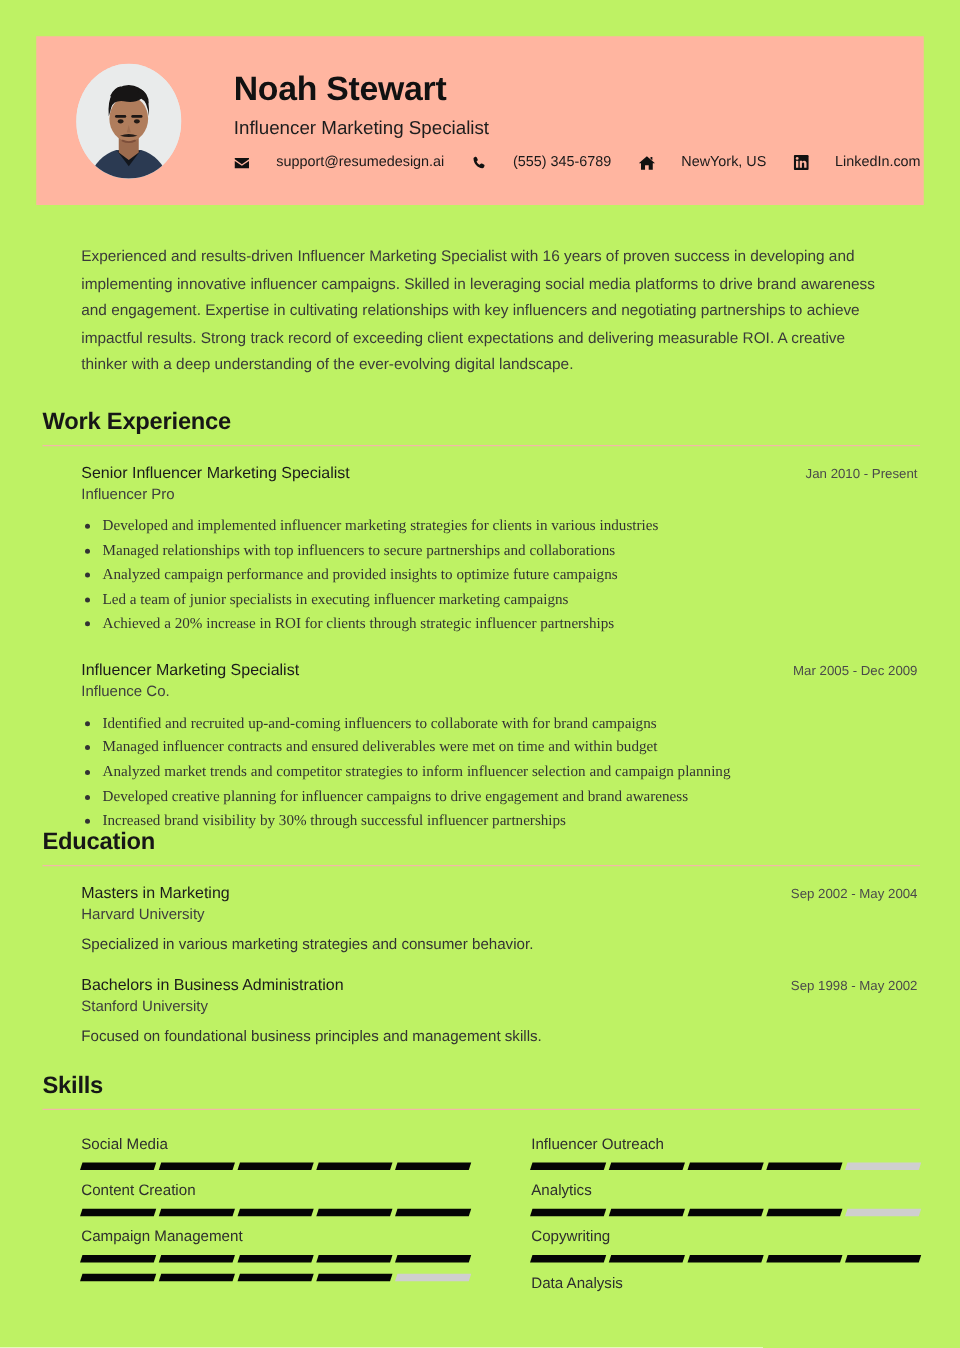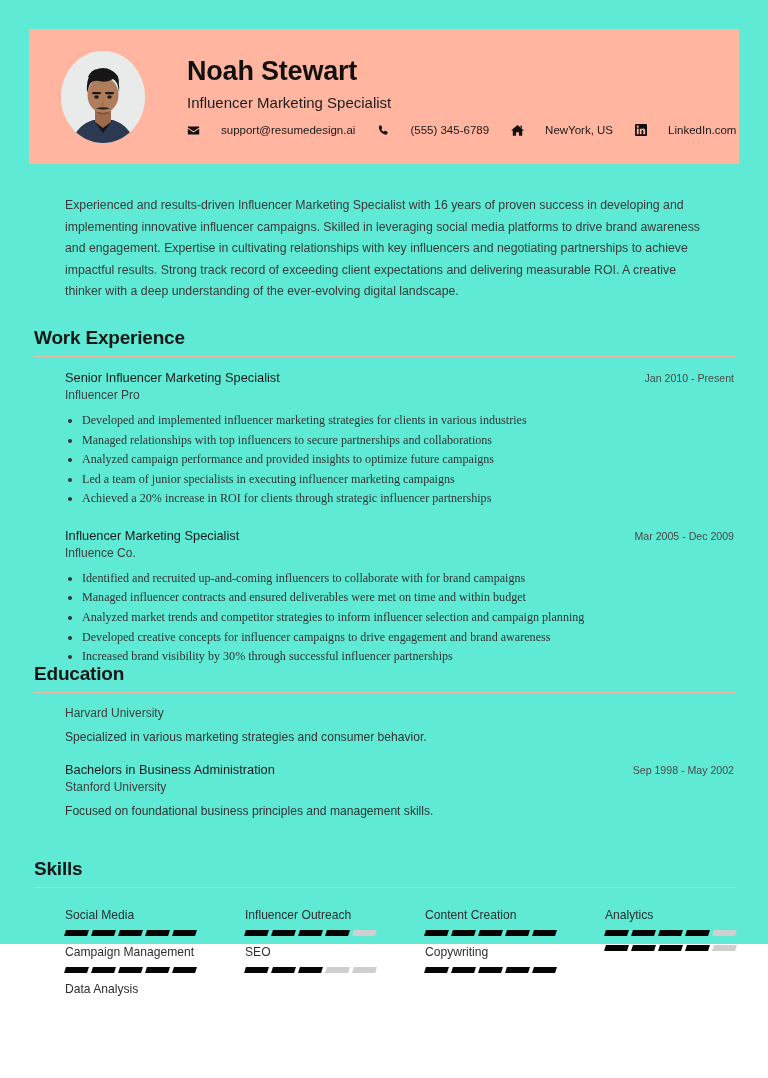--- a/index.html
+++ b/index.html
@@ -2,21 +2,21 @@
 <html><head>
 <meta charset="utf-8">
 <style>
   * { margin:0; padding:0; box-sizing:border-box; }
   html,body { background:#ffffff; }
   body {
     width:768px; height:1078px;
     font-family:"Liberation Sans", sans-serif;
     color:#2c2c2c; overflow:hidden;
   }
-  .page { position:relative; width:768px; height:944px; background:#5eead4; }
+  .page { position:relative; width:768px; height:1078px; background:#bef264; }
 
   
   .header {
     position:absolute; left:29px; top:29px;
     width:710px; height:135px;
     background:#ffb5a0;
     display:flex; align-items:center;
   }
   .avatar-wrap { width:120px; display:flex; justify-content:center; align-items:center; margin-left:14px; }
   .avatar {
@@ -52,21 +52,21 @@
   .entry-title { font-size:12.8px; font-weight:normal; color:#1b1b1b; }
   .entry-date { font-size:10.6px; color:#4a4a4a; white-space:nowrap; padding-left:12px;text-align:right; }
   .entry-org { font-size:12px; color:#3f3f3f; margin-top:3px; }
   .bullets { margin-top:9px; padding-left:17px; }
   .bullets li { font-size:12.1px; line-height:1.62; color:#333;font-family:Liberation Serif, serif; }
   .entry-desc { font-size:12.1px; color:#333; margin-top:10px; }
 
   
   .skills-grid {
     margin-top:11px; display:grid;
-    grid-template-columns:1fr 1fr 1fr 1fr; column-gap:18px;
+    grid-template-columns:1fr 1fr; column-gap:18px;
   }
   .skill { padding:9px 0 0 31px; }
   .skill-name { font-size:12.1px; color:#2e2e2e; margin-bottom:8px; }
   .meter { display:flex; gap:4px; }
   .seg {
     height:6px; flex:1;
     transform:skewX(-18deg);
     background:#cfcfcf;
   }
   .seg.on { background:#050505; }
@@ -180,31 +180,35 @@
     <div class="entry" style="margin-top:19px;">
       <div class="entry-head">
         <span class="entry-title">Influencer Marketing Specialist</span>
         <span class="entry-date">Mar 2005 - Dec 2009</span>
       </div>
       <div class="entry-org">Influence Co.</div>
       <ul class="bullets">
         <li>Identified and recruited up-and-coming influencers to collaborate with for brand campaigns</li>
         <li>Managed influencer contracts and ensured deliverables were met on time and within budget</li>
         <li>Analyzed market trends and competitor strategies to inform influencer selection and campaign planning</li>
-        <li>Developed creative concepts for influencer campaigns to drive engagement and brand awareness</li>
+        <li>Developed creative planning for influencer campaigns to drive engagement and brand awareness</li>
         <li>Increased brand visibility by 30% through successful influencer partnerships</li>
       </ul>
     </div>
   </div>
 
   <div class="section" style="top:663px;">
     <div class="section-title">Education</div>
     <div class="section-rule"></div>
 
     <div class="entry">
+      <div class="entry-head">
+        <span class="entry-title">Masters in Marketing</span>
+        <span class="entry-date">Sep 2002 - May 2004</span>
+      </div>
       <div class="entry-org">Harvard University</div>
       <div class="entry-desc">Specialized in various marketing strategies and consumer behavior.</div>
     </div>
 
     <div class="entry" style="margin-top:18px;">
       <div class="entry-head">
         <span class="entry-title">Bachelors in Business Administration</span>
         <span class="entry-date">Sep 1998 - May 2002</span>
       </div>
       <div class="entry-org">Stanford University</div>
@@ -260,46 +264,36 @@
           <div class="skill-name">Campaign Management</div>
           <div class="meter">
             <span class="seg on"></span>
             <span class="seg on"></span>
             <span class="seg on"></span>
             <span class="seg on"></span>
             <span class="seg on"></span>
           </div>
         </div>
         <div class="skill">
-          <div class="skill-name">SEO</div>
-          <div class="meter">
+          <div class="skill-name">Copywriting</div>
+          <div class="meter">
+            <span class="seg on"></span>
+            <span class="seg on"></span>
+            <span class="seg on"></span>
+            <span class="seg on"></span>
+            <span class="seg on"></span>
+          </div>
+        </div>
+        <div class="skill">
+          <div class="meter">
+            <span class="seg on"></span>
             <span class="seg on"></span>
             <span class="seg on"></span>
             <span class="seg on"></span>
             <span class="seg"></span>
-            <span class="seg"></span>
-          </div>
-        </div>
-        <div class="skill">
-          <div class="skill-name">Copywriting</div>
-          <div class="meter">
-            <span class="seg on"></span>
-            <span class="seg on"></span>
-            <span class="seg on"></span>
-            <span class="seg on"></span>
-            <span class="seg on"></span>
-          </div>
-        </div>
-        <div class="skill">
-          <div class="meter">
-            <span class="seg on"></span>
-            <span class="seg on"></span>
-            <span class="seg on"></span>
-            <span class="seg on"></span>
-            <span class="seg"></span>
           </div>
         </div>
         <div class="skill">
           <div class="skill-name">Data Analysis</div>
         </div>
       </div>
   </div>
 
 </div>
 

